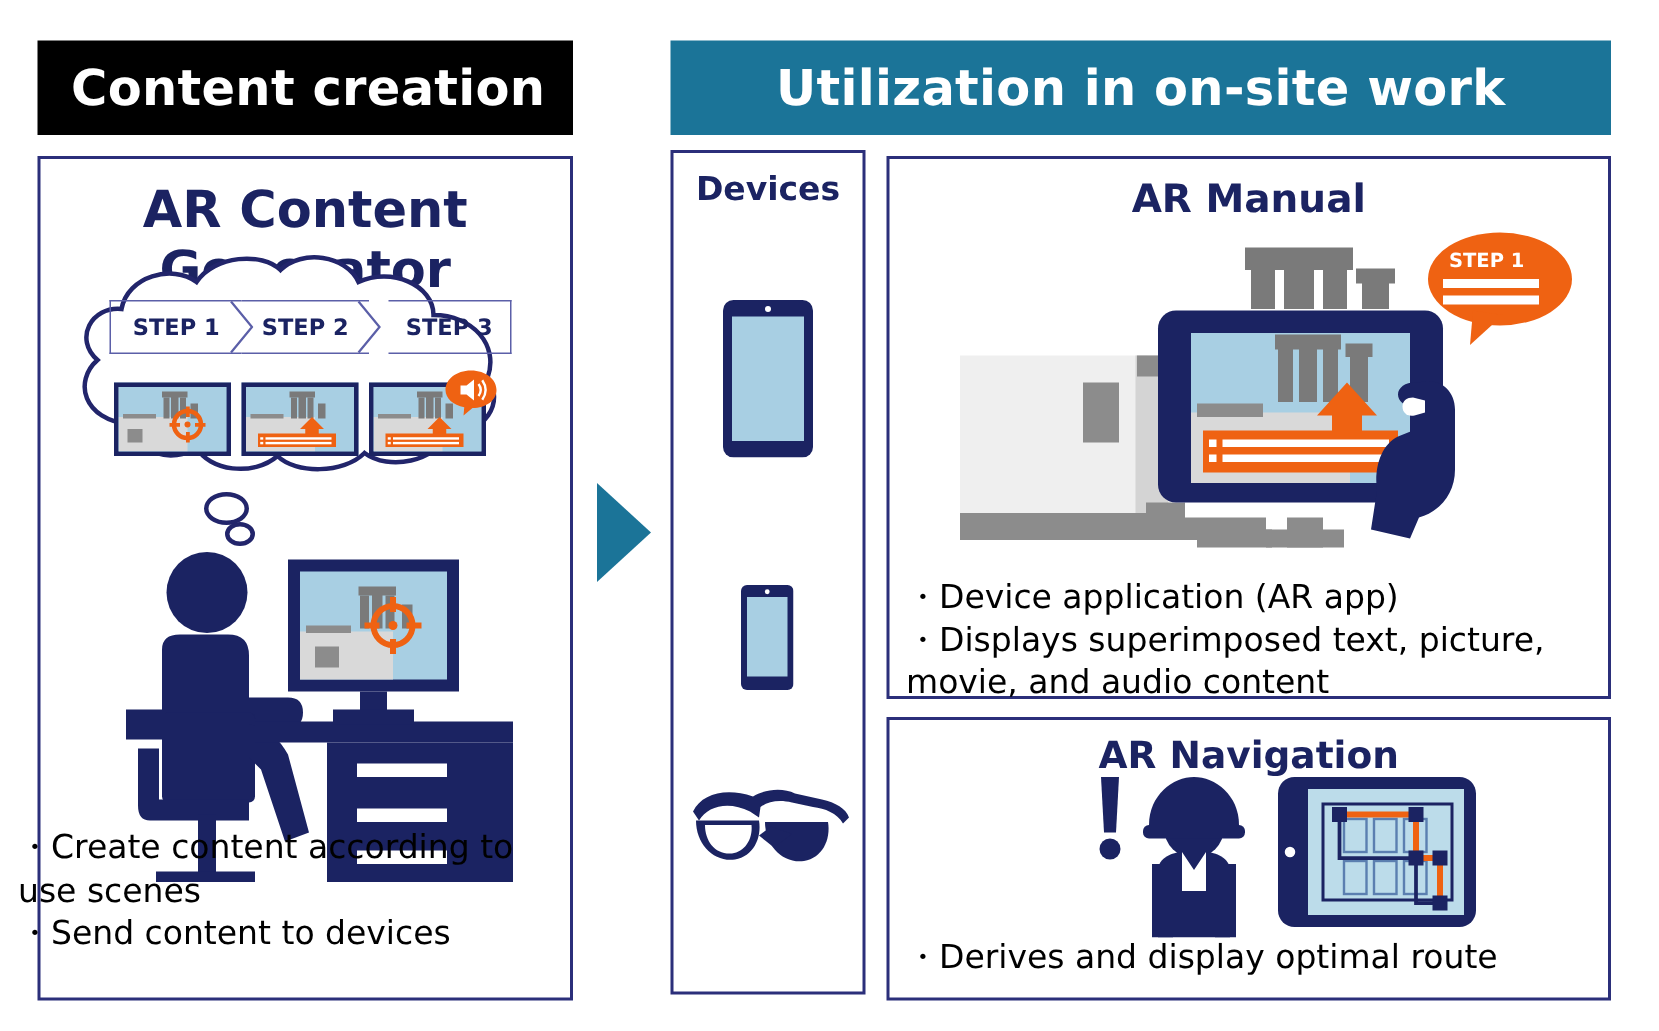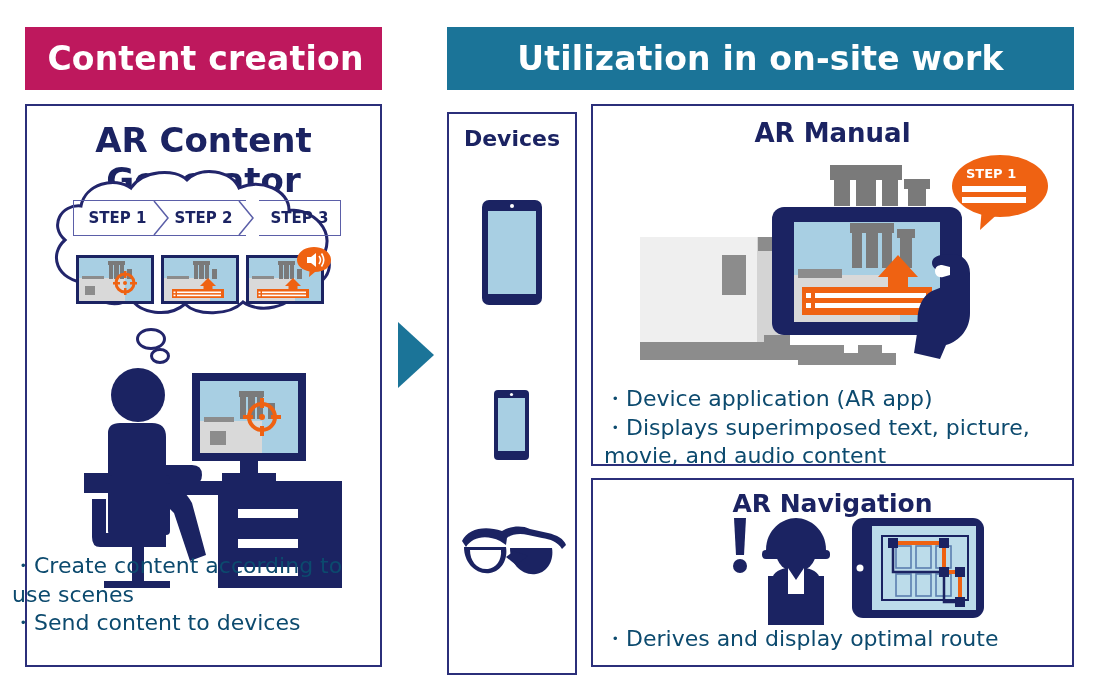--- a/index.html
+++ b/index.html
@@ -4,40 +4,40 @@
 <style>
   html,body{margin:0;padding:0;background:#ffffff;}
   body{width:1106px;height:687px;position:relative;overflow:hidden;
        font-family:"DejaVu Sans","Liberation Sans",sans-serif;}
 
   .abs{position:absolute;}
 
   
   .hdr{position:absolute;display:flex;align-items:center;justify-content:center;
        color:#ffffff;font-weight:bold;letter-spacing:.2px;}
-  #hdr-left{left:25px;top:27px;width:357px;height:63px;background:#be185d;font-size:33px;}
+  #hdr-left{left:25px;top:27px;width:357px;height:63px;background:#000000;font-size:33px;}
   #hdr-left span{padding-left:4px;}
   #hdr-right{left:447px;top:27px;width:627px;height:63px;background:#1b7498;font-size:33px;}
 
   
   .panel{position:absolute;background:#fff;border:2.5px solid #2b2f7a;box-sizing:border-box;}
   #panel-left{left:25px;top:104px;width:357px;height:563px;}
-  #panel-devices{left:447px;top:112px;width:130px;height:563px;}
+  #panel-devices{left:447px;top:100px;width:130px;height:563px;}
   #panel-manual{left:591px;top:104px;width:483px;height:362px;}
   #panel-nav{left:591px;top:478px;width:483px;height:189px;}
 
   .panel-title{position:absolute;left:0;right:0;text-align:center;
                color:#1b2362;font-weight:bold;}
   #t-gen{top:14px;font-size:34px;}
   #t-dev{top:12px;font-size:22px;}
   #t-man{top:12px;font-size:26px;}
   #t-nav{top:9px;font-size:25px;}
 
   
-  .bullets{position:absolute;color:#0c4a6e;line-height:1.30;font-size:22px;}
+  .bullets{position:absolute;color:#000000;line-height:1.30;font-size:22px;}
   #b-left{left:12px;top:552px;width:345px;}
   #b-man{left:604px;top:385px;width:470px;}
   #b-nav{left:604px;top:625px;width:470px;}
   .bullets div{white-space:pre-wrap;}
 
   
   #flow-arrow{left:398px;top:322px;width:0;height:0;
               border-top:33px solid transparent;border-bottom:33px solid transparent;
               border-left:36px solid #1b7498;}
 

